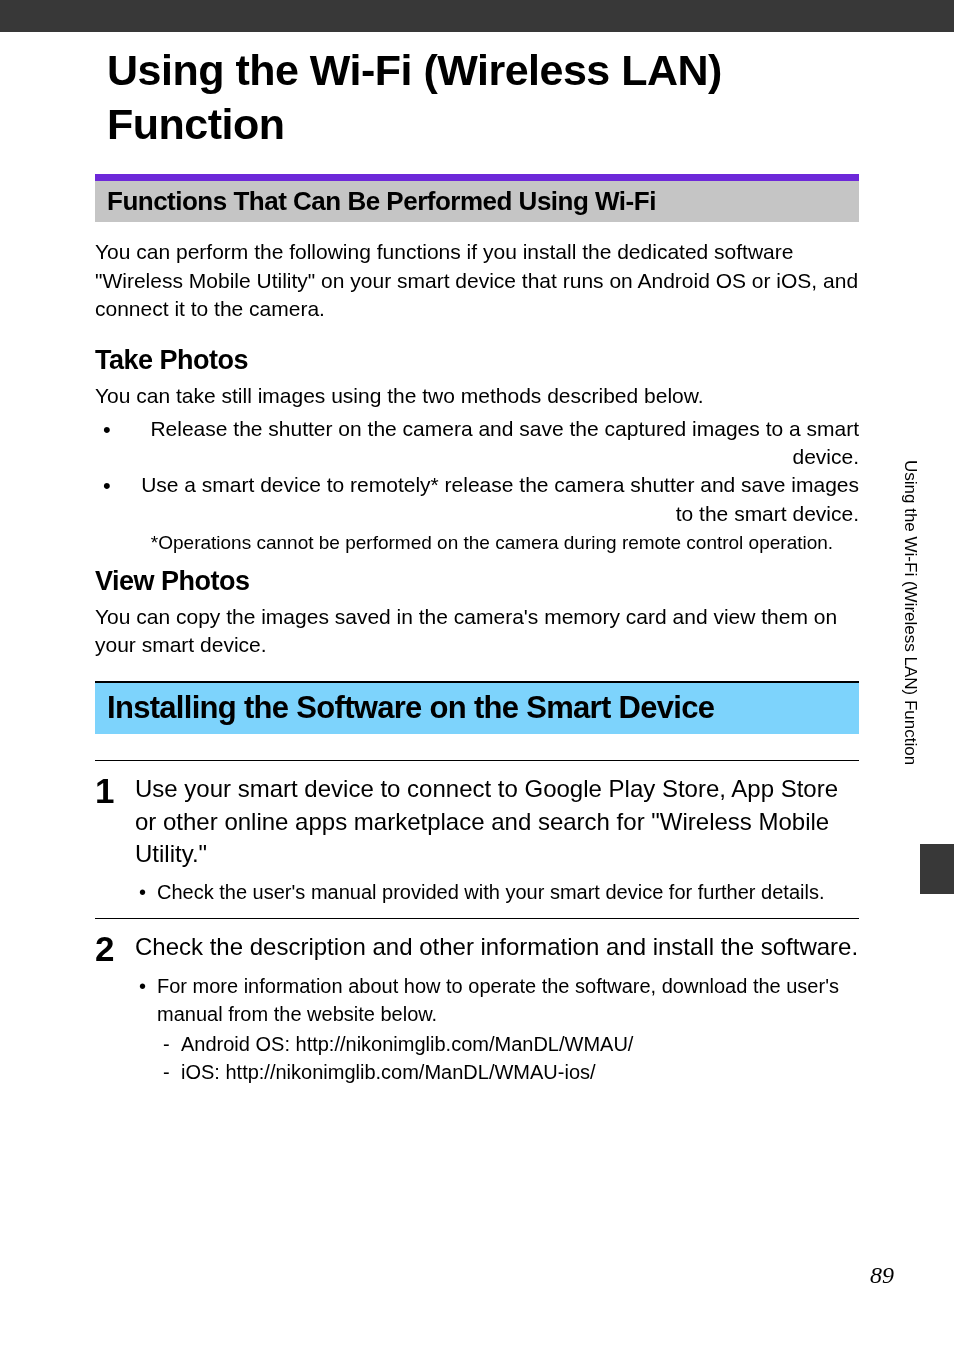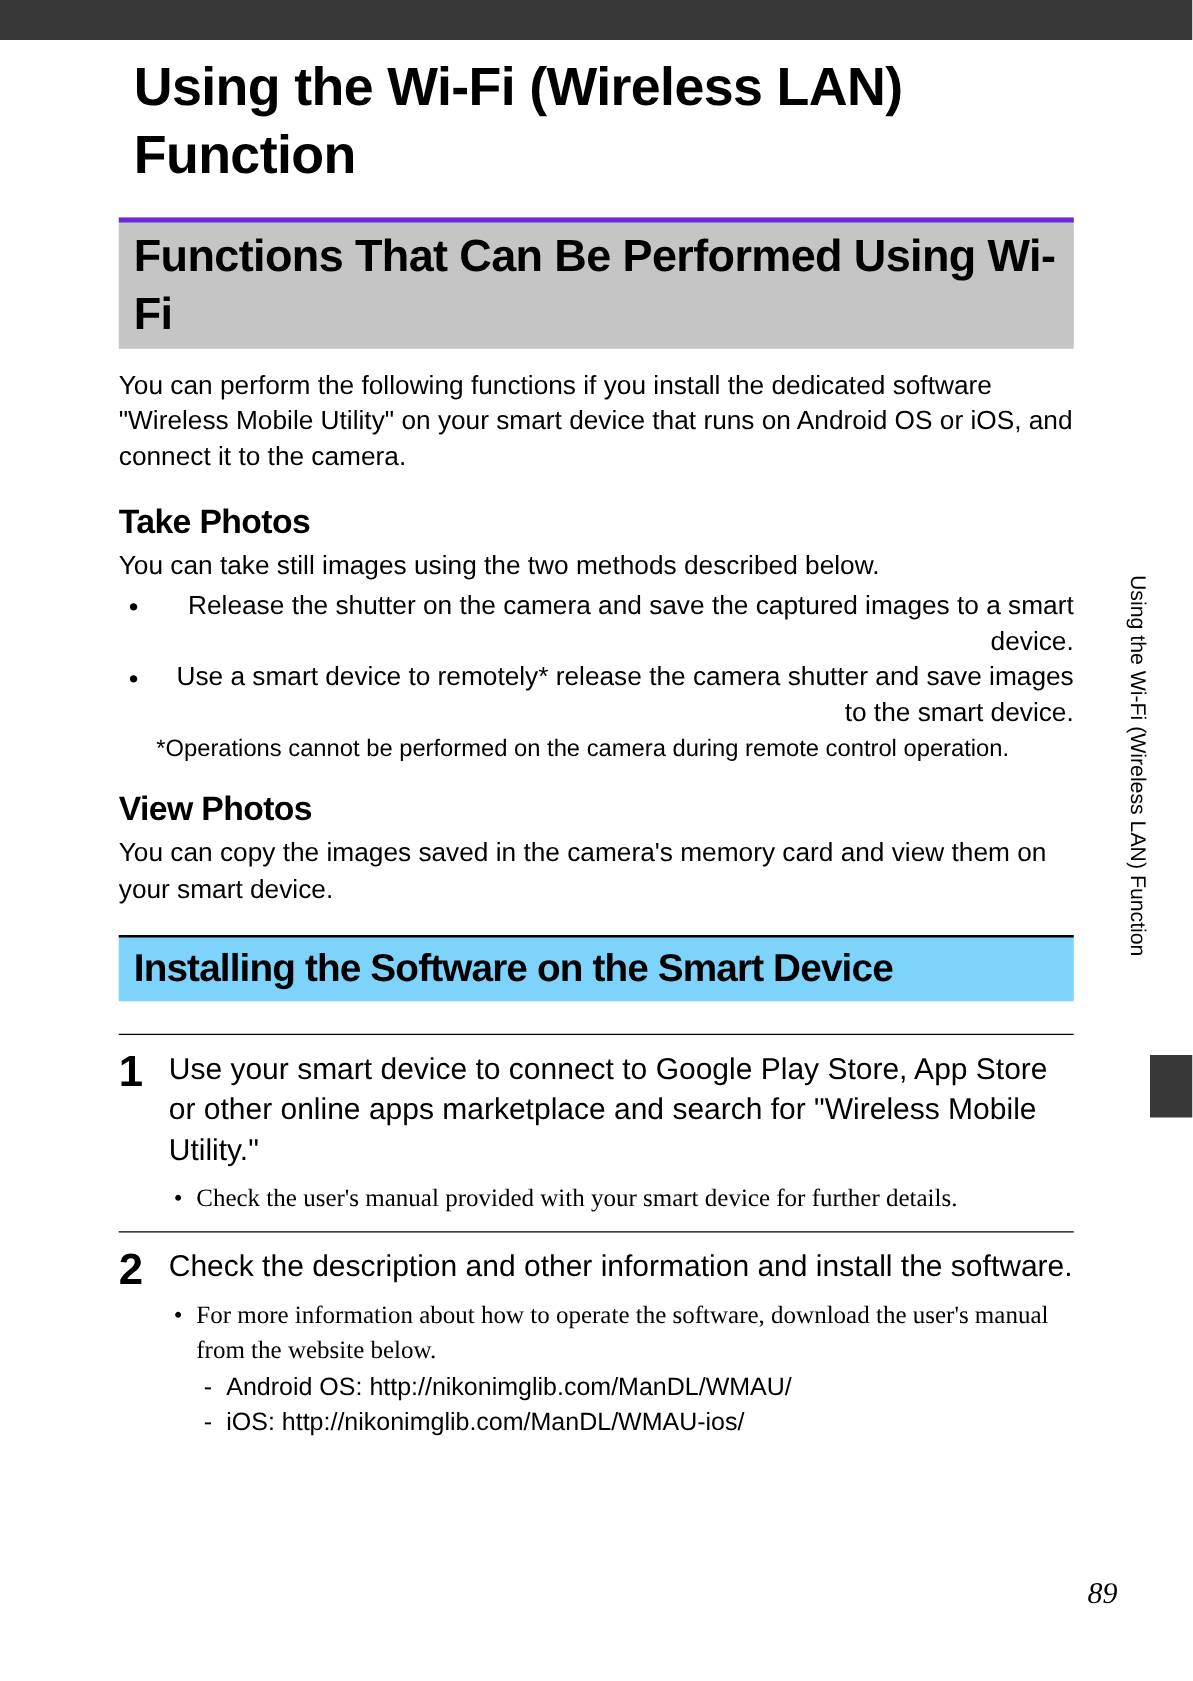--- a/index.html
+++ b/index.html
@@ -26,22 +26,22 @@
       font-size: 43px;
       font-weight: bold;
       line-height: 1.25;
       margin-bottom: 22px;
       padding-left: 12px;
       font-family: 'Segoe UI', Arial, sans-serif;
       letter-spacing: -0.5px;
     }
     .section-heading {
       background: #c5c5c5;
-      border-top: 4px solid #6d28d9;
-      font-size: 36px;
+      border-top: 7px solid #6d28d9;
+      font-size: 26px;
       font-weight: bold;
       line-height: 1.3;
       padding: 4px 12px 4px 12px;
       margin-bottom: 16px;
       font-family: 'Segoe UI', Arial, sans-serif;
       letter-spacing: -0.5px;
     }
     .intro-text {
       font-size: 21px;
       line-height: 1.35;
@@ -77,22 +77,23 @@
       content: "•";
       position: absolute;
       left: 8px;
       font-size: 22px;
     }
     .footnote {
       font-size: 19px;
       line-height: 1.35;
       padding-left: 42px;
       text-indent: -12px;
-      margin-bottom: 20px;
-      font-family: 'Segoe UI', Arial, sans-serif;
+      margin-bottom: 10px;
+      font-family: 'Segoe UI', Arial, sans-serif;
+      text-align: center;
     }
     .section-heading-2 {
       background: #7dd3fc;
       border-top: 2px solid #000;
       font-size: 31px;
       font-weight: bold;
       line-height: 1.25;
       padding: 6px 12px 6px 12px;
       margin-top: 6px;
       margin-bottom: 26px;
@@ -123,21 +124,21 @@
       font-family: 'Segoe UI', Arial, sans-serif;
     }
     .sub-bullet-list {
       list-style: none;
     }
     .sub-bullet-list li {
       font-size: 20px;
       line-height: 1.4;
       padding-left: 22px;
       position: relative;
-      font-family: Liberation Serif, serif;
+      font-family: Liberation Sans, sans-serif;
     }
     .sub-bullet-list li:before {
       content: "•";
       position: absolute;
       left: 4px;
       font-size: 20px;
     }
     .dash-list {
       list-style: none;
       margin-top: 2px;

